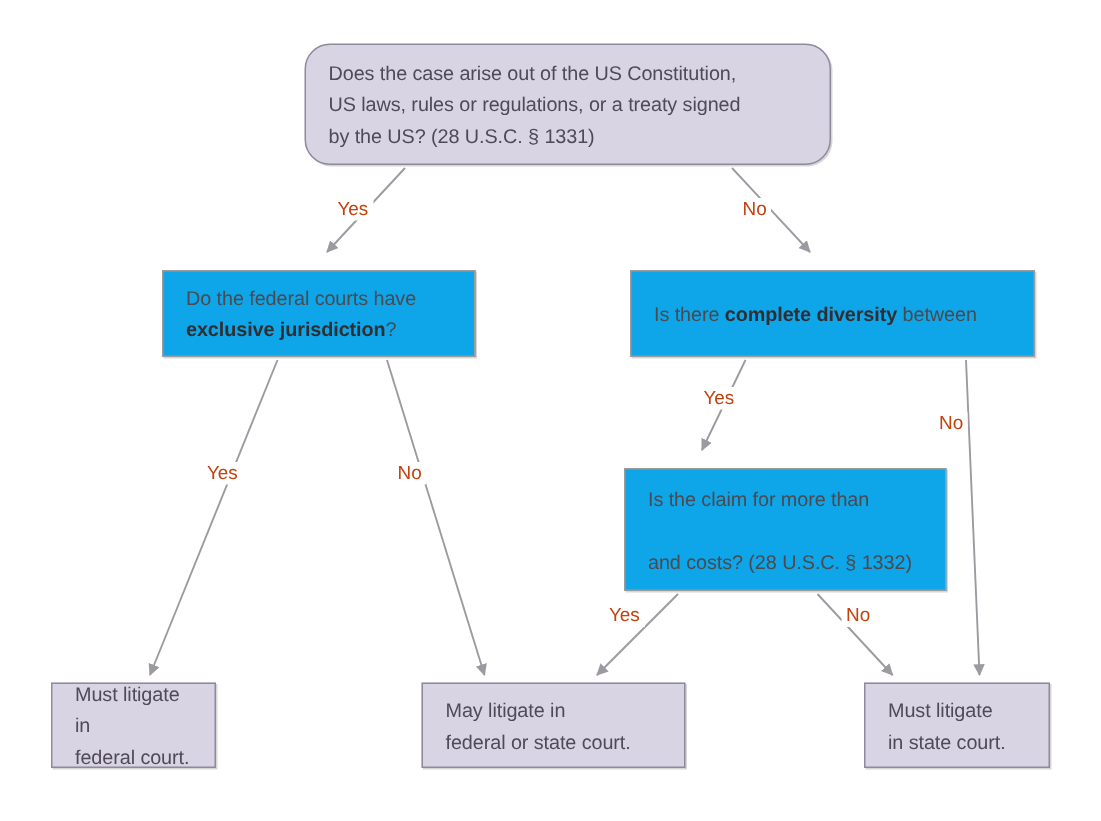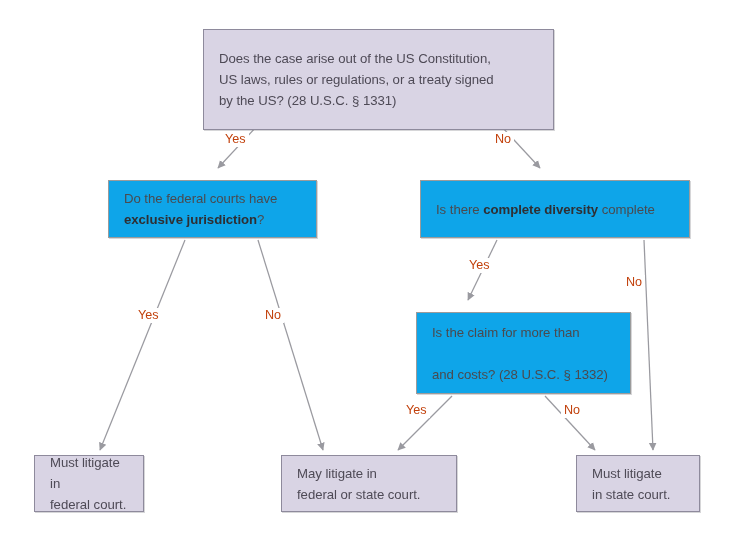--- a/index.html
+++ b/index.html
@@ -70,38 +70,38 @@
       <path d="M 488 112 L 540 168"></path>
       <path d="M 185 240 L 100 450"></path>
       <path d="M 258 240 L 323 450"></path>
       <path d="M 497 240 L 468 300"></path>
       <path d="M 644 240 L 653 450"></path>
       <path d="M 452 396 L 398 450"></path>
       <path d="M 545 396 L 595 450"></path>
     </g>
   </svg>
 
-  <div class="node fill" style="left:203px; top:29px; width:351px; height:101px;">
+  <div class="node fill" style="left:203px; top:29px; width:351px; height:81px;border-radius:17px;">
     <span class="txt">
       <span>Does the case arise out of the US Constitution,</span><br>
       <span>US laws, rules or regulations, or a treaty signed</span><br>
       <span>by the US? (28 U.S.C. § 1331)</span>
     </span>
   </div>
 
   <div class="node" style="left:108px; top:180px; width:209px; height:58px;">
     <span class="txt">
       <span>Do the federal courts have</span><br>
       <b>exclusive jurisdiction</b><span>?</span>
     </span>
   </div>
 
   <div class="node" style="left:420px; top:180px; width:270px; height:58px;">
     <span class="txt">
-      <span>Is there </span><b>complete diversity</b><span> complete</span><br>
+      <span>Is there </span><b>complete diversity</b><span> between</span><br>
     </span>
   </div>
 
   <div class="node" style="left:386px; top:312px; width:215px; height:82px;margin-left:30px;">
     <span class="txt">
       <span>Is the claim for more than</span><br>
       <br>
       <span>and costs? (28 U.S.C. § 1332)</span>
     </span>
   </div>

